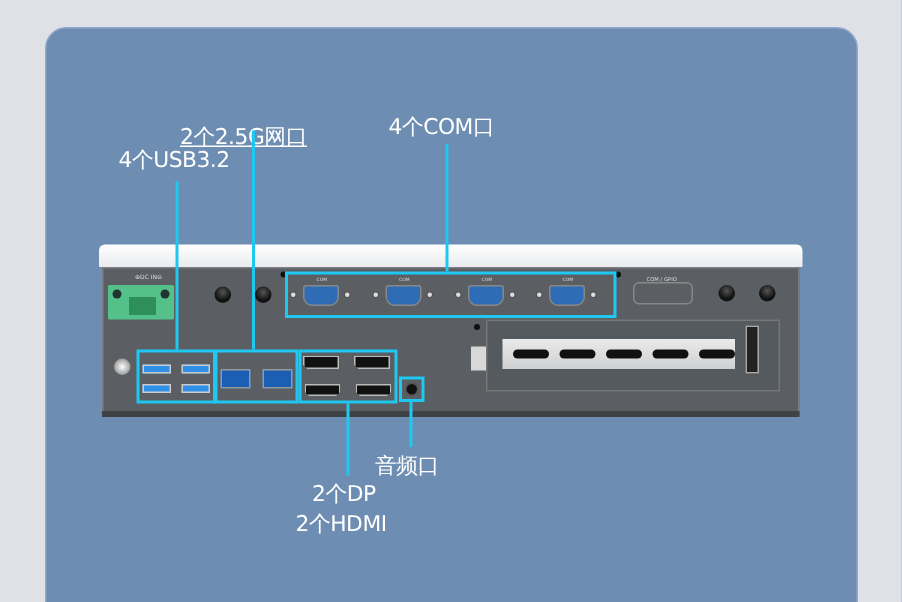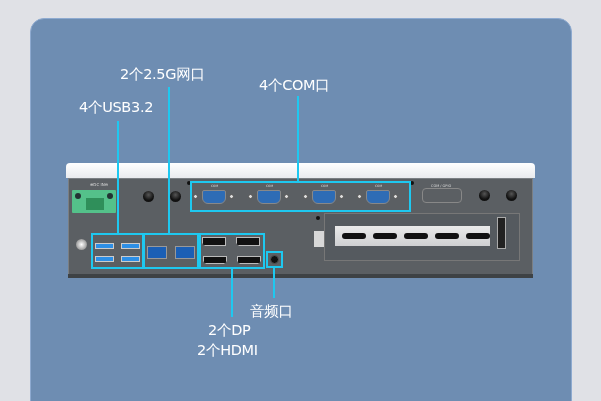--- a/index.html
+++ b/index.html
@@ -37,21 +37,21 @@
   .pcie-bracket { position:absolute; left:335px; top:226px; width:155px; height:20px; background:linear-gradient(#eaeaea,#cfd0d2); }
   .pcie-slot { position:absolute; top:233px; width:24px; height:6px; background:#111; border-radius:3px; }
   .pcie-tab { position:absolute; left:314px; top:231px; width:10px; height:16px; background:#d8d8d8; }
   .pcie-latch { position:absolute; left:497px; top:217px; width:9px; height:32px; background:#222; border:1px solid #aaa; }
 </style>
 </head>
 <body>
 
 <div class="card"></div>
 
-<div class="label" style="left:120px;top:66px;">2个2.5G网口</div>
+<div class="label" style="left:120px;top:84px;text-decoration:underline;">2个2.5G网口</div>
 <div class="label" style="left:79px;top:99px;">4个USB3.2</div>
 <div class="label" style="left:259px;top:77px;">4个COM口</div>
 <div class="label" style="left:250px;top:303px;">音频口</div>
 <div class="label" style="left:208px;top:322px;">2个DP</div>
 <div class="label" style="left:197px;top:342px;">2个HDMI</div>
 
 <div class="device-top"></div>
 <div class="device-body"></div>
 <div class="device-bottom"></div>
 

